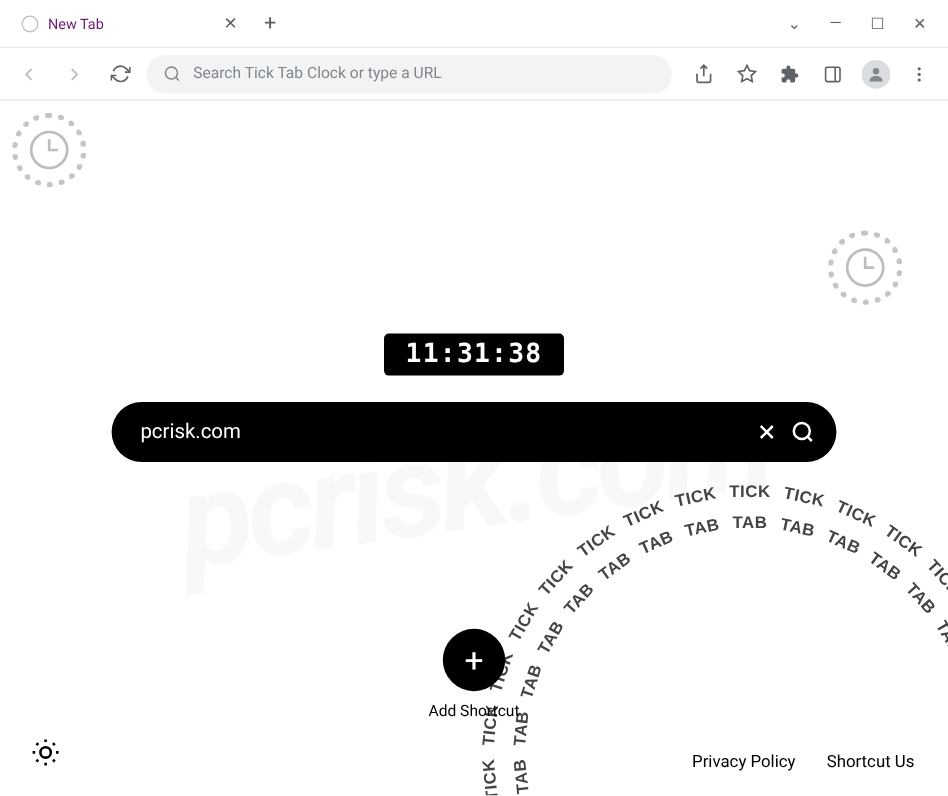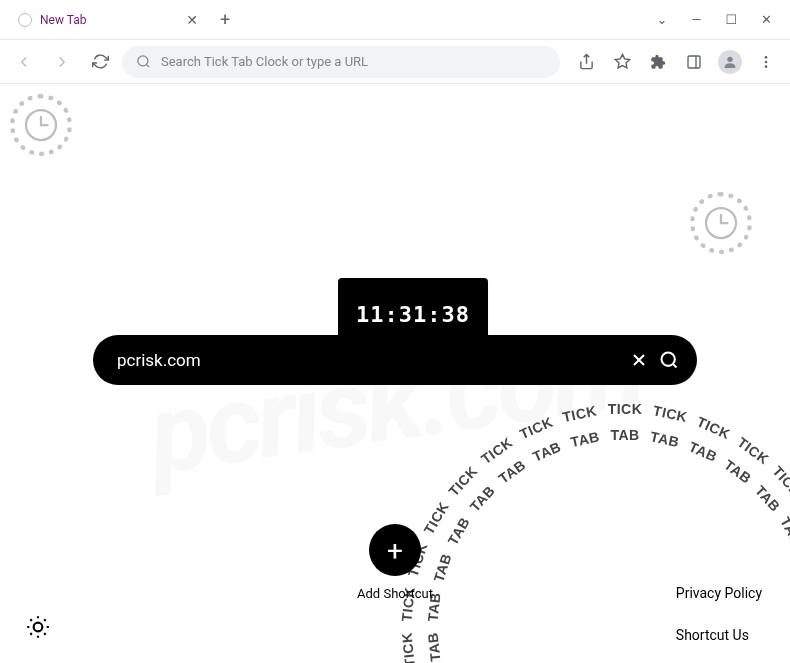--- a/index.html
+++ b/index.html
@@ -30,32 +30,32 @@
     .clock-deco { position: absolute; width: 62px; height: 62px; border-radius: 50%; border: 5px dotted #c5c5c5; display: flex; align-items: center; justify-content: center; }
     .clock-deco svg { stroke: #bdbdbd; }
     .clock-deco.tl { top: 10px; left: 10px; }
     .clock-deco.tr { top: 108px; right: 38px; }
     
     .ring-container { position: absolute; left: 50%; top: 54%; transform: translate(-50%, -50%); width: 460px; height: 460px; }
     .ring-word { position: absolute; left: 50%; top: 50%; font-family: sans-serif; font-weight: 700; font-size: 14px; letter-spacing: 0.5px; color: #444; transform-origin: 0 0; }
     
     .hero-title { position: absolute; left: 50%; top: 118px; transform: translateX(-50%); font-size: 58px; font-weight: 400; color: #000; letter-spacing: -1px; white-space: nowrap; }
     
-    .clock-badge { position: absolute; left: 50%; top: 194px; transform: translateX(-50%); background: #000; color: #fff; padding: 24px 18px; border-radius: 4px; font-family: monospace; font-size: 22px; font-weight: 700; letter-spacing: 1px; margin-left: 18px; }
+    .clock-badge { position: absolute; left: 50%; top: 194px; transform: translateX(-50%); background: #000; color: #fff; padding: 5px 18px; border-radius: 4px; font-family: monospace; font-size: 22px; font-weight: 700; letter-spacing: 1px; }
     
     .search-bar { position: absolute; left: 50%; top: 251px; transform: translateX(-50%); width: 604px; height: 50px; background: #000; border-radius: 25px; display: flex; align-items: center; padding: 0 18px 0 24px; gap: 10px; }
     .search-input-text { flex: 1; color: #fff; font-size: 17px; }
     .search-clear, .search-go { color: #fff; cursor: pointer; display: flex; }
     
     .shortcut-btn { position: absolute; left: 50%; top: 440px; transform: translateX(-50%); width: 52px; height: 52px; background: #000; border-radius: 50%; display: flex; align-items: center; justify-content: center; color: #fff; font-size: 28px; cursor: pointer; }
     .shortcut-label { position: absolute; left: 50%; top: 502px; transform: translateX(-50%); font-size: 13px; color: #000; }
     
     .theme-toggle { position: absolute; left: 20px; bottom: 18px; width: 36px; height: 36px; display: flex; align-items: center; justify-content: center; cursor: pointer; color: #000; }
     
-    .footer-links { position: absolute; right: 28px; bottom: 20px; display: flex; gap: 26px; font-size: 14px; color: #000; flex-direction: column; }
+    .footer-links { position: absolute; right: 28px; bottom: 20px; display: flex; gap: 26px; font-size: 14px; color: #000; }
     .footer-links span { cursor: pointer; }
     
     .watermark { position: absolute; left: 50%; top: 55%; transform: translate(-50%, -50%) rotate(-8deg); font-size: 110px; font-weight: 700; color: rgba(200,200,200,0.12); font-style: italic; pointer-events: none; white-space: nowrap; letter-spacing: -4px; }
   </style>
 </head>
 <body>
 
 <div class="titlebar">
   <div class="tabs-area">
     <div class="tab">

